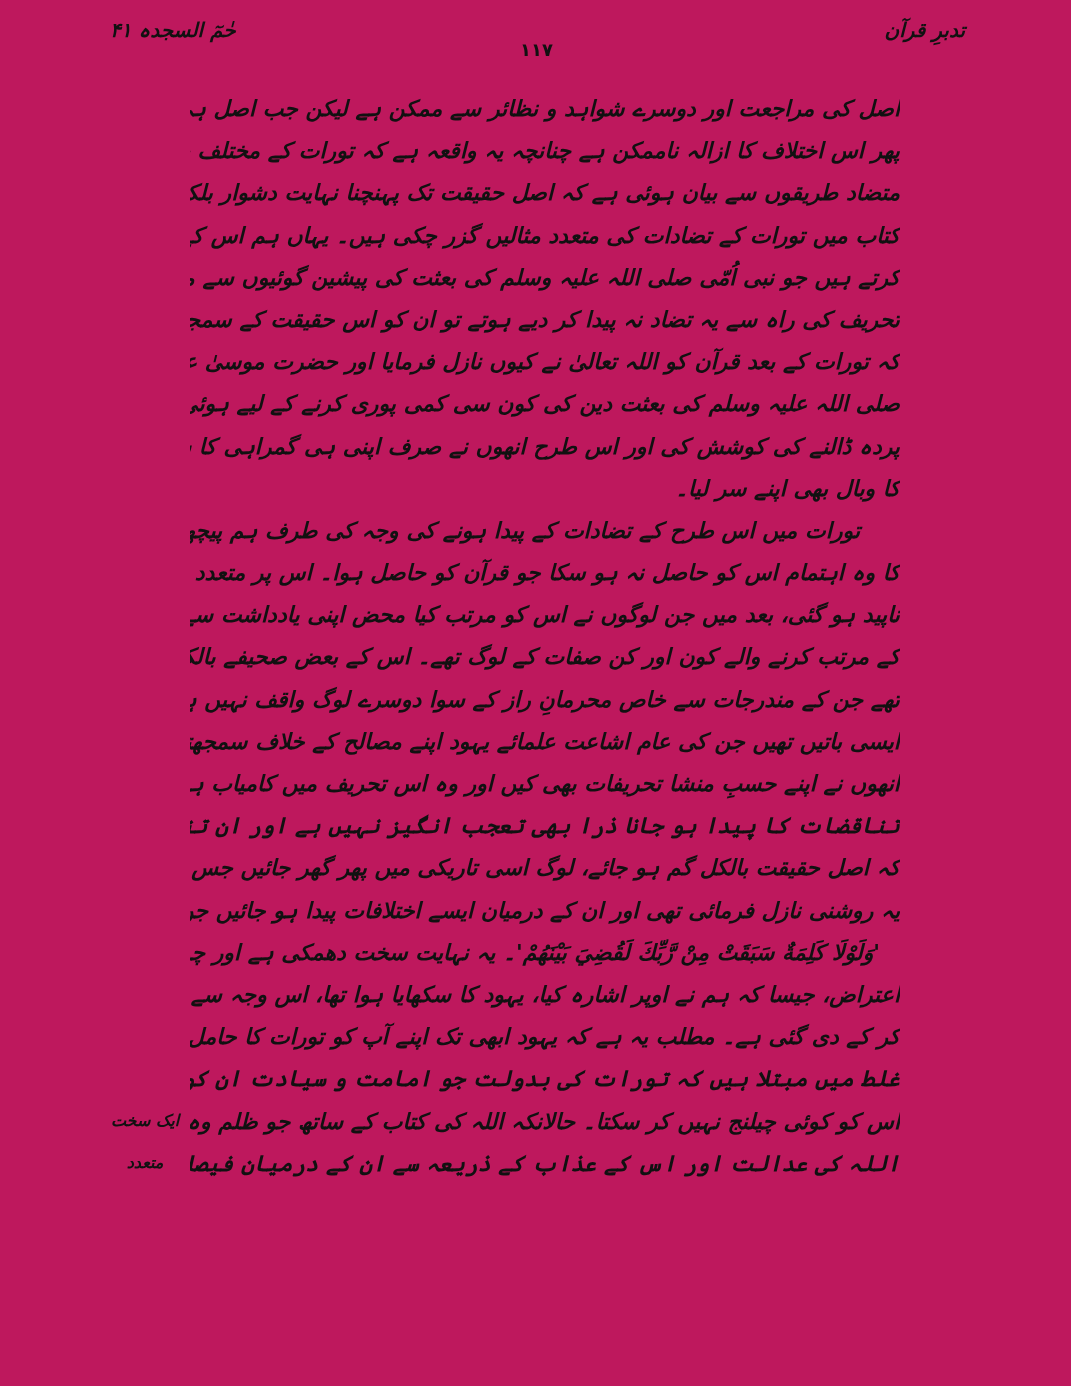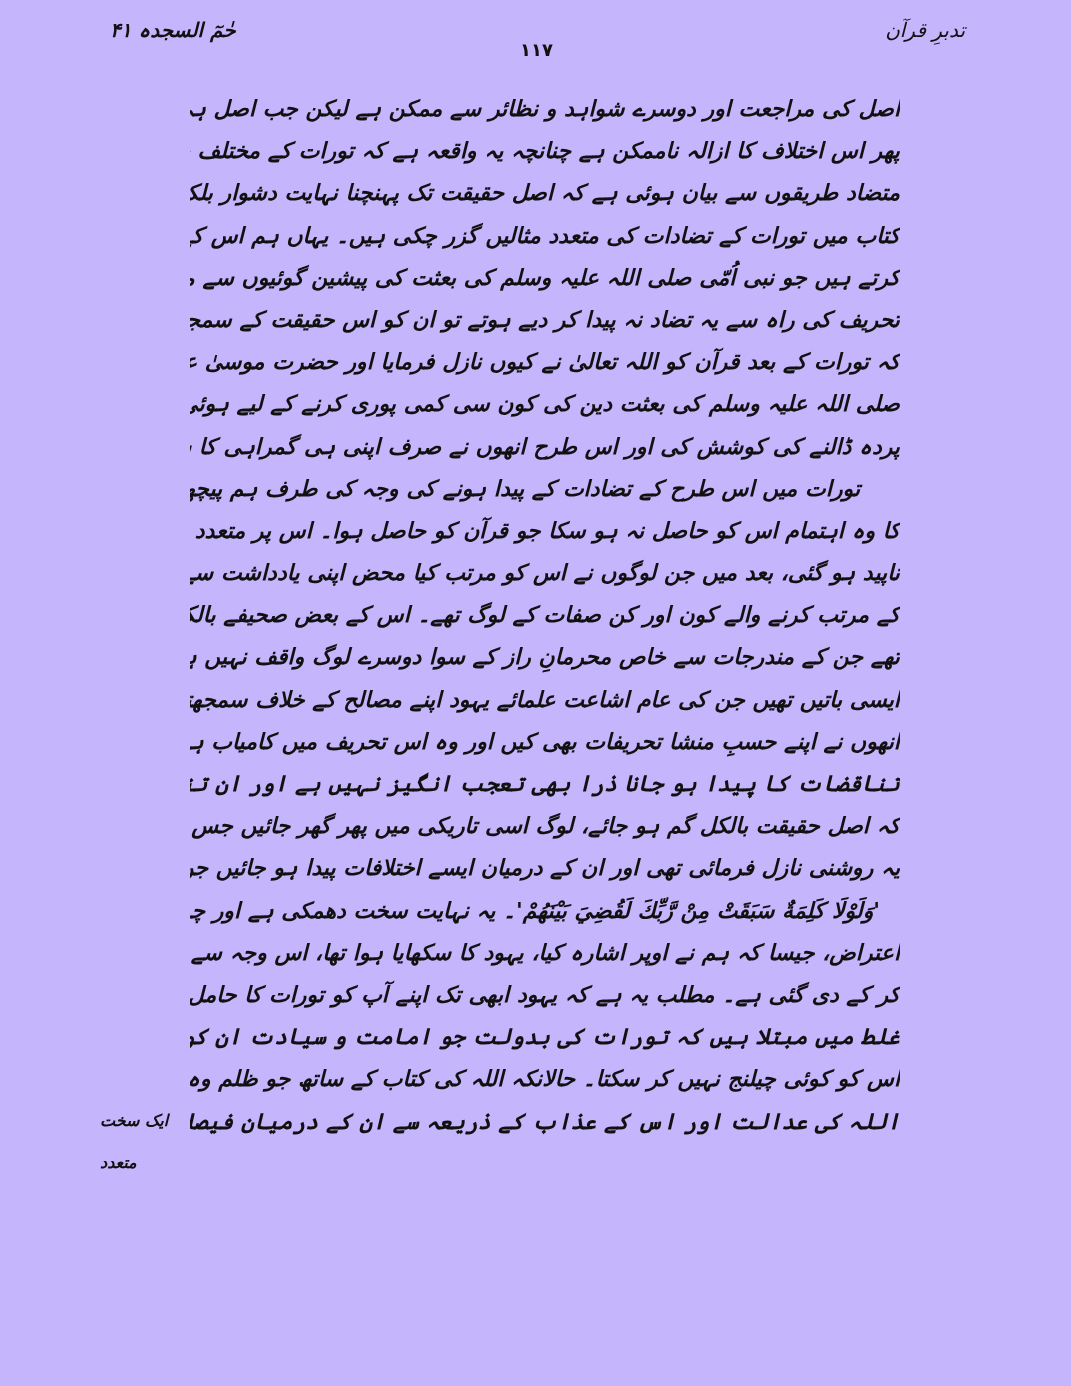--- a/index.html
+++ b/index.html
@@ -13,21 +13,21 @@
       position: relative;
       overflow: hidden;
       color: #111111;
       font-family: "DejaVu Sans", sans-serif;
     }
     .page {
       position: absolute;
       left: 0; top: 0;
       width: 1071px;
       height: 1386px;
-      background: #c4b5fd;
+      background: #be185d;
     }
     .header {
       position: absolute;
       top: 18px;
       left: 110px;
       width: 855px;
       height: 40px;
       direction: ltr;
     }
     .header .h-left {
@@ -46,21 +46,21 @@
       font-size: 18px;
       font-weight: bold;
       direction: rtl;
       margin-top: 19px;
     }
     .header .h-right {
       position: absolute;
       right: 0;
       top: 0;
       font-size: 20px;
-      font-weight: normal;
+      font-weight: bold;
       font-style: italic;
       direction: rtl;
     }
     .body-text {
       position: absolute;
       top: 88px;
       left: 190px;
       width: 710px;
       direction: rtl;
       text-align: justify;
@@ -85,21 +85,21 @@
     }
     .line.quran {
       padding-right: 20px;
     }
     .margin-notes {
       position: absolute;
       top: 1100px;
       left: 100px;
       width: 90px;
       direction: rtl;
-      text-align: left;
+      text-align: center;
     }
     .margin-note {
       display: block;
       height: 42px;
       line-height: 42px;
       font-size: 16px;
       font-weight: bold;
       font-style: italic;
     }
   </style>
@@ -119,20 +119,21 @@
     <div>
       <span class="line">اصل کی مراجعت اور دوسرے شواہد و نظائر سے ممکن ہے لیکن جب اصل ہی میں کھلا ہوا تضاد و تناقض ہو تو</span>
       <span class="line">پھر اس اختلاف کا ازالہ ناممکن ہے چنانچہ یہ واقعہ ہے کہ تورات کے مختلف حصوں میں ایک ہی بات اتنے</span>
       <span class="line">متضاد طریقوں سے بیان ہوئی ہے کہ اصل حقیقت تک پہنچنا نہایت دشوار بلکہ ناممکن ہے۔ ہماری اس</span>
       <span class="line">کتاب میں تورات کے تضادات کی متعدد مثالیں گزر چکی ہیں۔ یہاں ہم اس کے صرف اس تضادِ بیان کی طرف اشارہ</span>
       <span class="line">کرتے ہیں جو نبی اُمّی صلی اللہ علیہ وسلم کی بعثت کی پیشین گوئیوں سے متعلق تورات میں پایا جاتا ہے۔ اگر یہود نے</span>
       <span class="line">تحریف کی راہ سے یہ تضاد نہ پیدا کر دیے ہوتے تو ان کو اس حقیقت کے سمجھنے میں ذرا بھی دشواری نہ پیش آتی</span>
       <span class="line">کہ تورات کے بعد قرآن کو اللہ تعالیٰ نے کیوں نازل فرمایا اور حضرت موسیٰ علیہ السلام کے بعد حضرت محمد رسول اللہ</span>
       <span class="line">صلی اللہ علیہ وسلم کی بعثت دین کی کون سی کمی پوری کرنے کے لیے ہوئی۔ لیکن یہود نے اپنی بدبختی سے حقیقت پر</span>
       <span class="line">پردہ ڈالنے کی کوشش کی اور اس طرح انھوں نے صرف اپنی ہی گمراہی کا سامان نہیں کیا بلکہ ایک خلقِ کثیر کی گمراہی</span>
+      <span class="line last">کا وبال بھی اپنے سر لیا۔</span>
     </div>
 
     <div>
       <span class="line indent">تورات میں اس طرح کے تضادات کے پیدا ہونے کی وجہ کی طرف ہم پیچھے اشارہ کر چکے ہیں کہ حفاظت</span>
       <span class="line">کا وہ اہتمام اس کو حاصل نہ ہو سکا جو قرآن کو حاصل ہوا۔ اس پر متعدد بار ایسی آفتیں آئیں کہ پوری تورات</span>
       <span class="line">ناپید ہو گئی، بعد میں جن لوگوں نے اس کو مرتب کیا محض اپنی یادداشت سے مرتب کیا اور یہ بھی نہیں معلوم کہ اس</span>
       <span class="line">کے مرتب کرنے والے کون اور کن صفات کے لوگ تھے۔ اس کے بعض صحیفے بالکل صیغۂ راز میں رکھے جاتے</span>
       <span class="line">تھے جن کے مندرجات سے خاص محرمانِ راز کے سوا دوسرے لوگ واقف نہیں ہو سکتے تھے اس لیے کہ ان میں</span>
       <span class="line">ایسی باتیں تھیں جن کی عام اشاعت علمائے یہود اپنے مصالح کے خلاف سمجھتے تھے۔ اس طرح کی باتوں میں</span>
       <span class="line">انھوں نے اپنے حسبِ منشا تحریفات بھی کیں اور وہ اس تحریف میں کامیاب ہو گئے۔ کسی ایسی کتاب میں</span>

